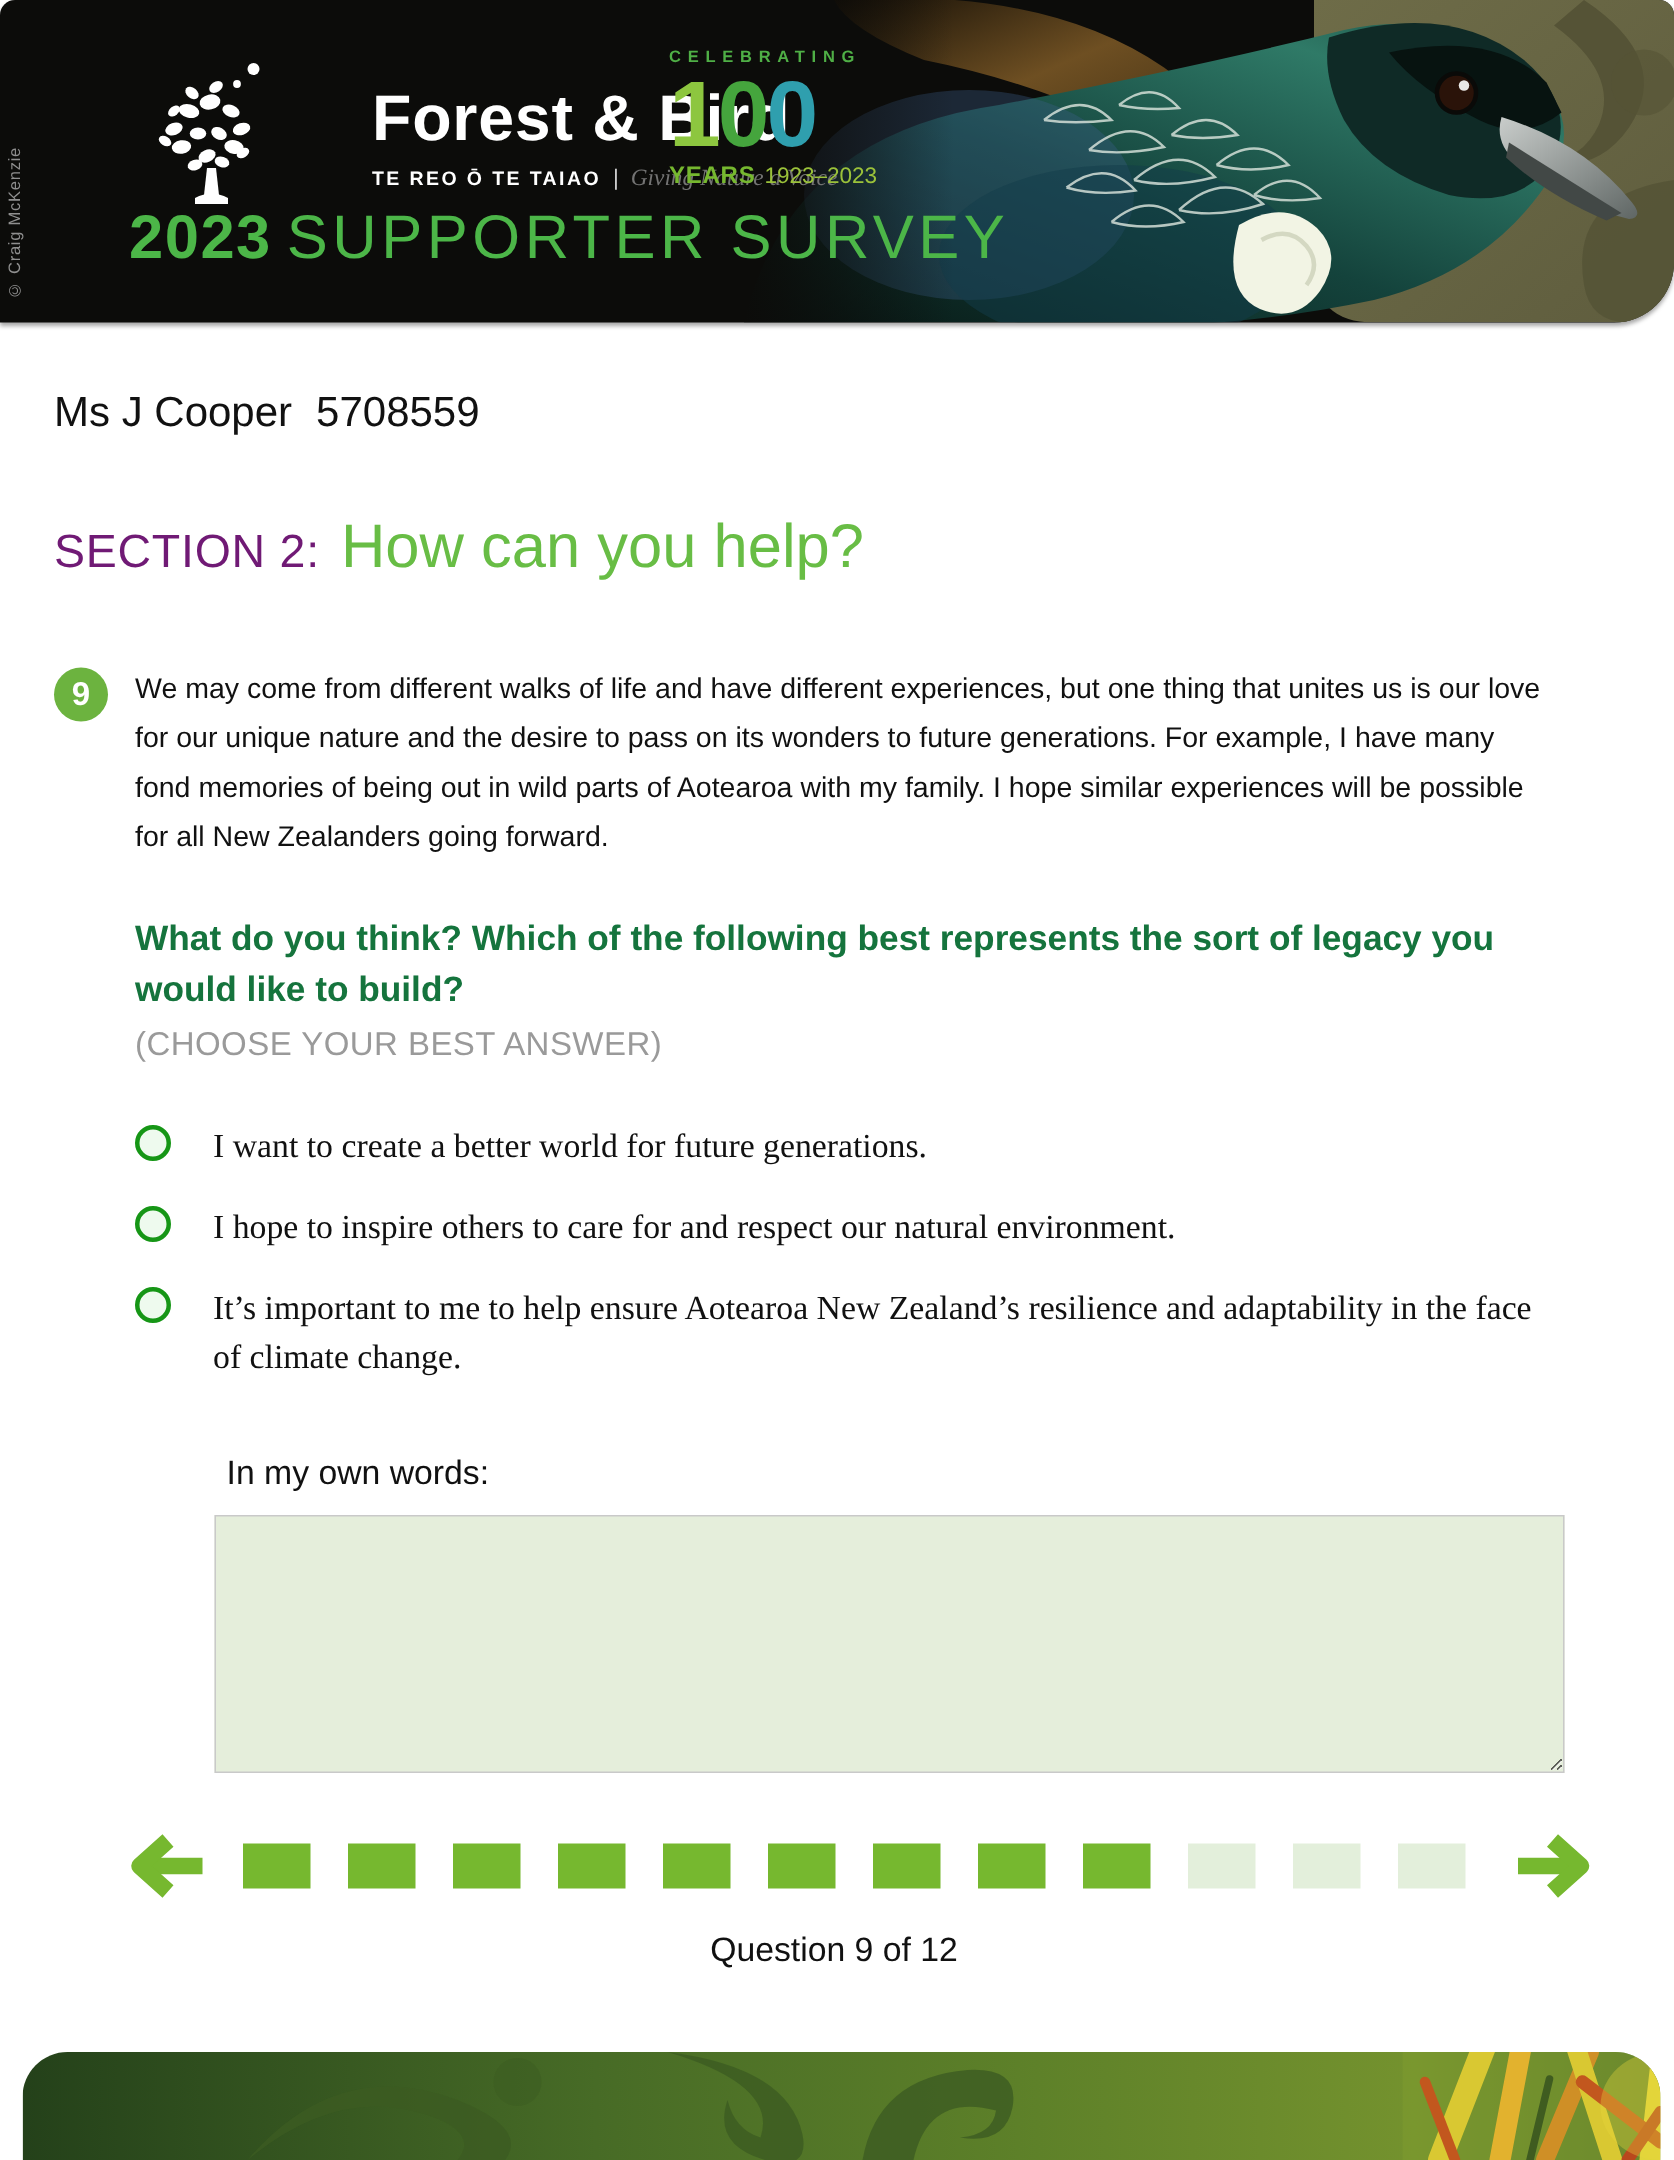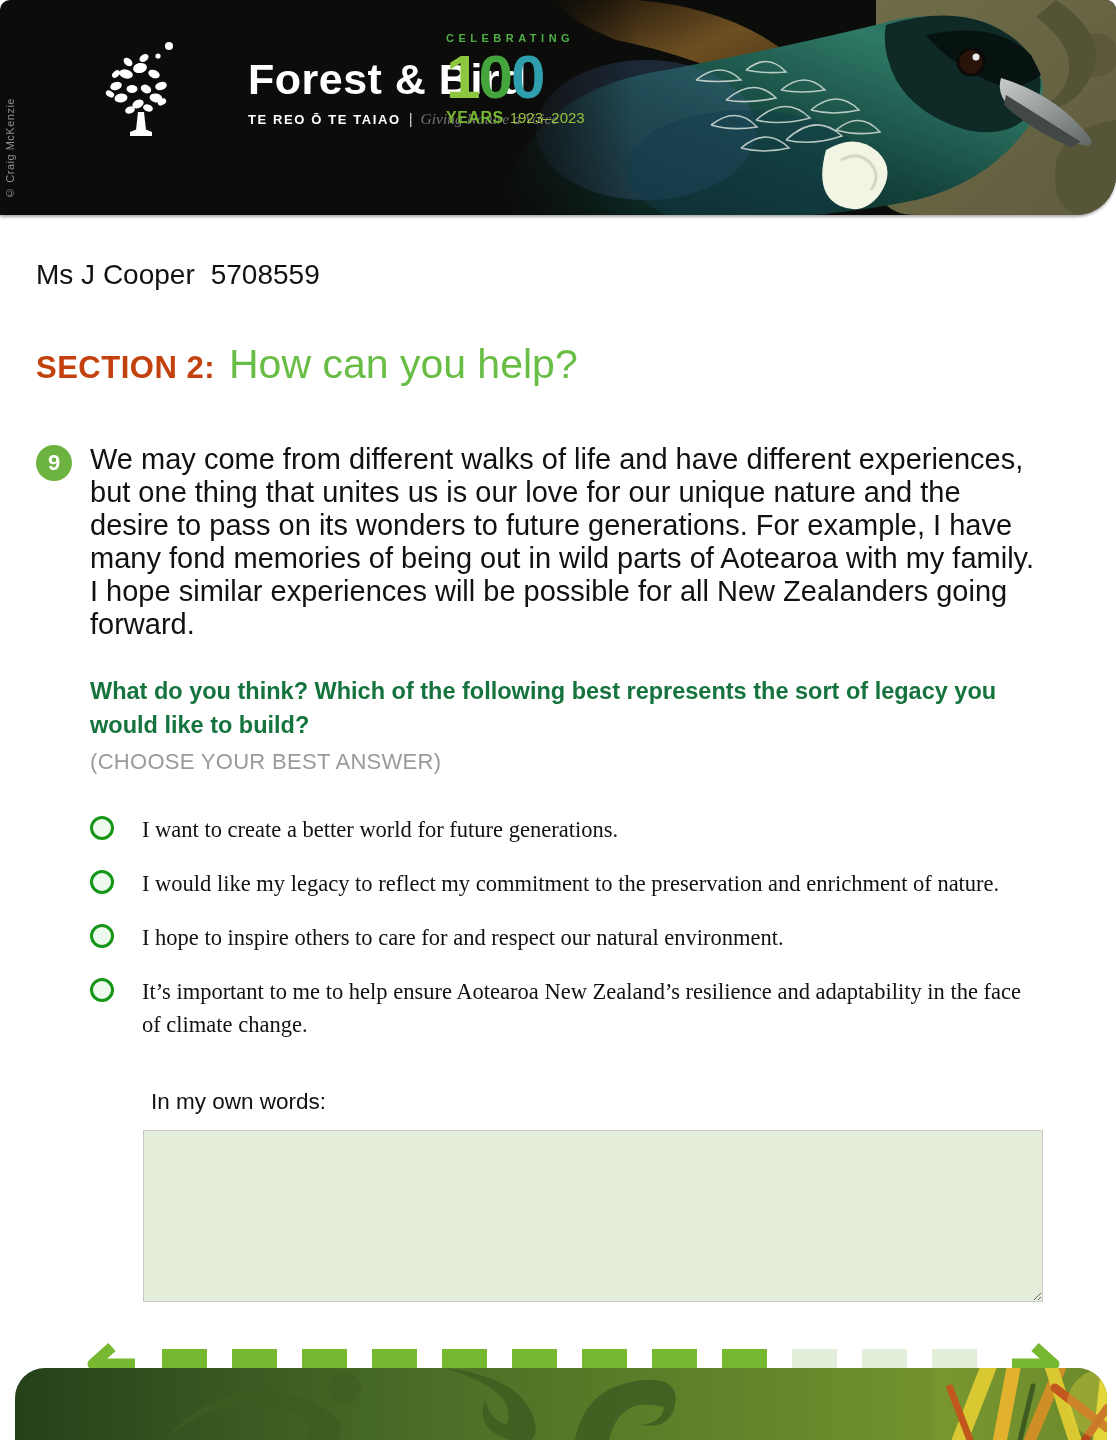--- a/index.html
+++ b/index.html
@@ -31,28 +31,28 @@
   .survey-title { position:absolute; left:86px; top:138px; font-size:41px; line-height:1; white-space:nowrap; }
   .survey-year { color:#4cb648; font-weight:800; letter-spacing:1px; }
   .survey-rest { color:#4cb648; font-weight:400; letter-spacing:3px; margin-left:10px; }
 
   
   .main { padding:0 40px 0 36px; }
   .recipient { margin-top:44px; font-size:28px; color:#111; }
   .recipient .rid { margin-left:16px; }
 
   .section-heading { margin-top:50px; display:flex; align-items:baseline; }
-  .section-label { color:#c2410c; font-size:31px; font-weight:700; letter-spacing:.5px; }
+  .section-label { color:#701a75; font-size:31px; font-weight:400; letter-spacing:.5px; }
   .section-title { color:#68bd45; font-size:41px; font-weight:400; margin-left:14px; }
 
   .question-row { margin-top:55px; display:flex; }
   .q-badge { flex:0 0 36px; width:36px; height:36px; border-radius:50%; background:#6cb33f; color:#ffffff;
              font-size:22px; font-weight:bold; display:flex; align-items:center; justify-content:center; margin-top:2px; }
   .q-body { margin-left:18px; }
-  .q-intro { font-size:29px; line-height:33px; max-width:948px; color:#111; }
+  .q-intro { font-size:19px; line-height:33px; max-width:948px; color:#111; }
 
   .q-prompt { margin-top:33px; font-size:23.5px; line-height:34px; font-weight:bold; color:#15743d; max-width:915px; }
   .q-instruction { margin-top:7px; font-size:22px; color:#9a9a9a; letter-spacing:.3px; }
 
   .options { margin-top:38px; }
   .option { display:flex; margin-bottom:21px;font-family:Liberation Serif, serif; }
   .radio { flex:0 0 24px; width:24px; height:24px; border-radius:50%; border:3px solid #169616; background:#eefaee; margin-top:3px; cursor:pointer; }
   .option-text { margin-left:28px; font-size:22.5px; line-height:33px; max-width:890px; color:#111; }
 
   .own-words-label { margin-top:27px; margin-left:115px; font-size:22.5px; color:#111; }
@@ -192,20 +192,23 @@
 
   <div class="centenary">
     <div class="centenary-celebrating">CELEBRATING</div>
     <div class="centenary-number"><span class="d1">1</span><span class="d2">0</span><span class="d3">0</span></div>
     <div class="centenary-sub">
       <span class="centenary-years">YEARS</span>
       <span class="centenary-range">1923–2023</span>
     </div>
   </div>
 
+  <div class="survey-title">
+    <span class="survey-year">2023</span><span class="survey-rest">SUPPORTER SURVEY</span>
+  </div>
 </div>
 
 <div class="main">
 
   <div class="recipient">
     <span>Ms J Cooper</span><span class="rid">5708559</span>
   </div>
 
   <div class="section-heading">
     <span class="section-label">SECTION 2:</span>
@@ -217,24 +220,20 @@
     <div class="q-body">
       <div class="q-intro">We may come from different walks of life and have different experiences, but one thing that unites us is our love for our unique nature and the desire to pass on its wonders to future generations. For example, I have many fond memories of being out in wild parts of Aotearoa with my family. I hope similar experiences will be possible for all New Zealanders going forward.</div>
 
       <div class="q-prompt">What do you think? Which of the following best represents the sort of legacy you would like to build?</div>
       <div class="q-instruction">(CHOOSE YOUR BEST ANSWER)</div>
 
       <div class="options">
         <div class="option">
           <div class="radio"></div>
           <div class="option-text">I want to create a better world for future generations.</div>
-        </div>
-        <div class="option">
-          <div class="radio"></div>
-          <div class="option-text">I would like my legacy to reflect my commitment to the preservation and enrichment of nature.</div>
         </div>
         <div class="option">
           <div class="radio"></div>
           <div class="option-text">I hope to inspire others to care for and respect our natural environment.</div>
         </div>
         <div class="option">
           <div class="radio"></div>
           <div class="option-text">It’s important to me to help ensure Aotearoa New Zealand’s resilience and adaptability in the face of climate change.</div>
         </div>
       </div>

